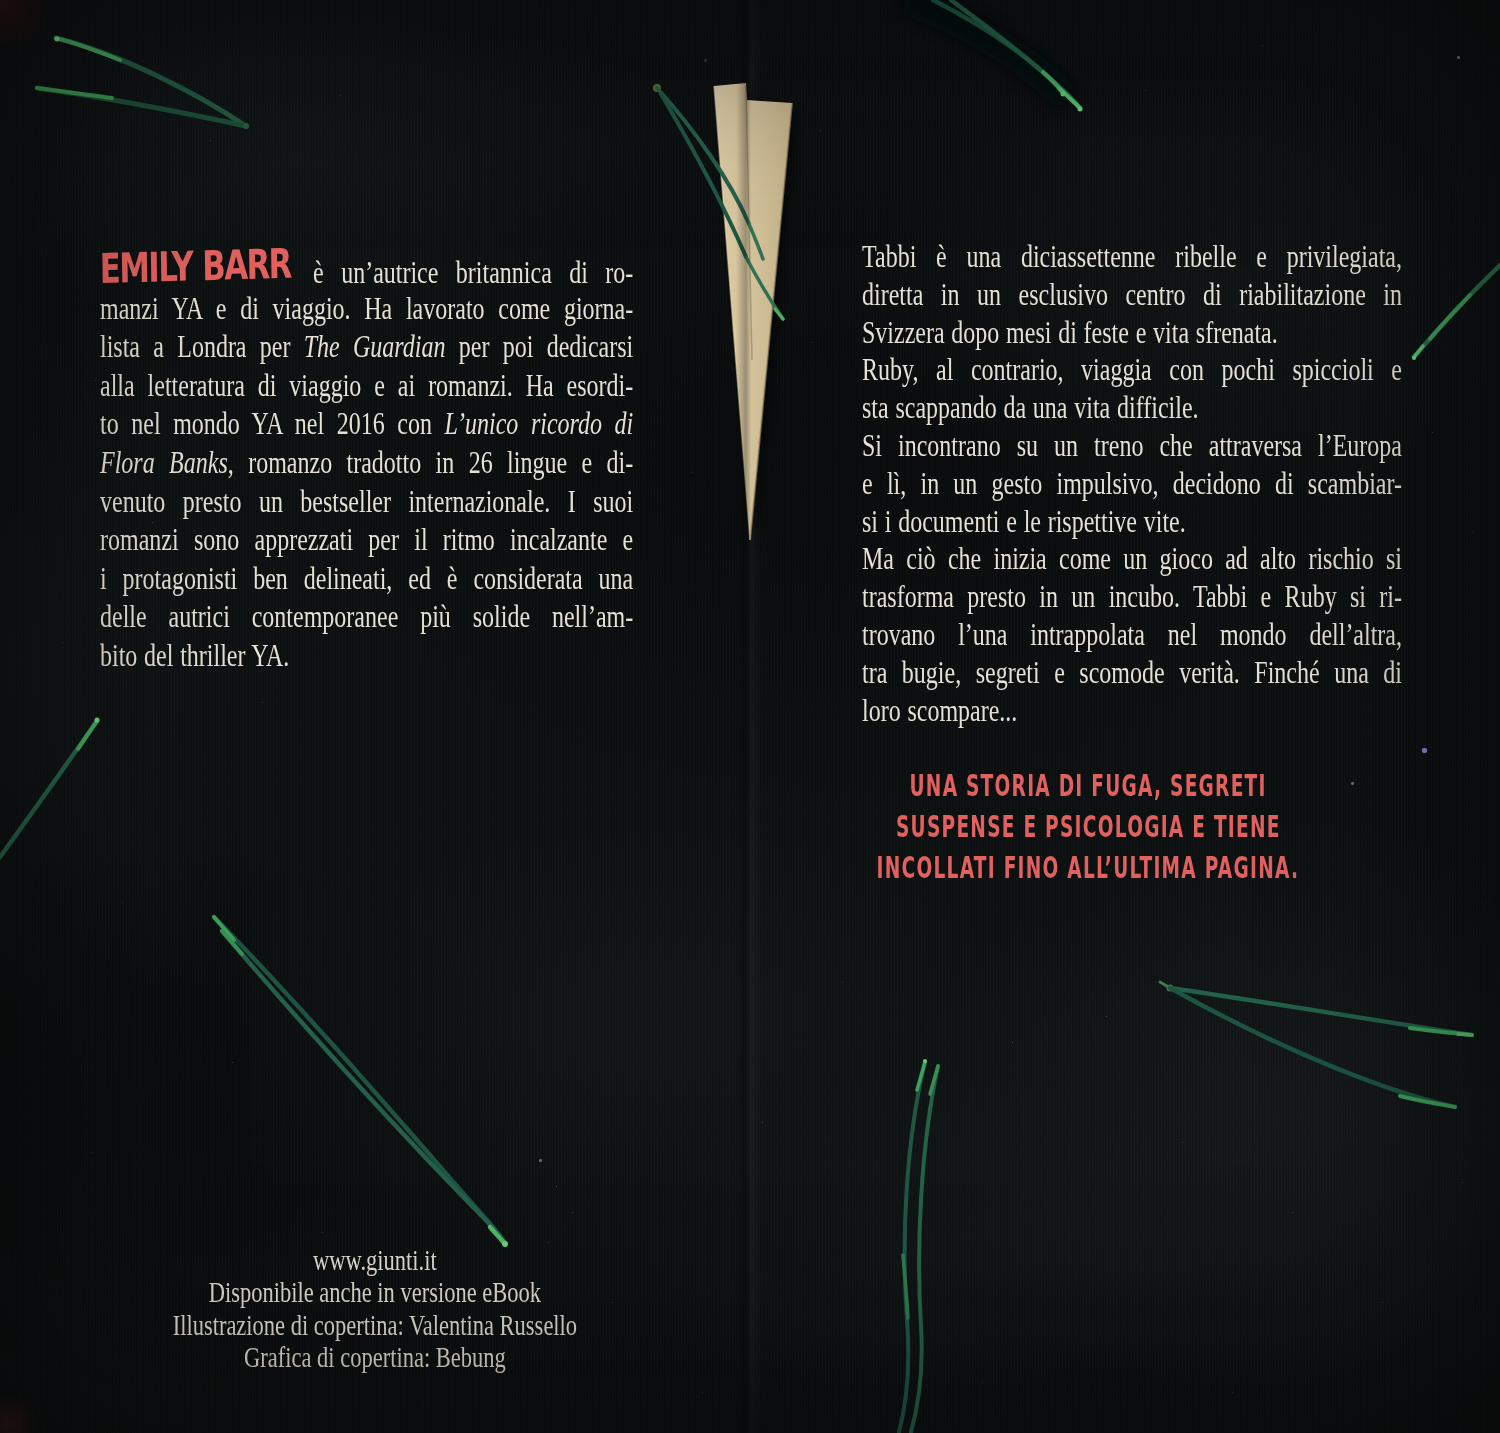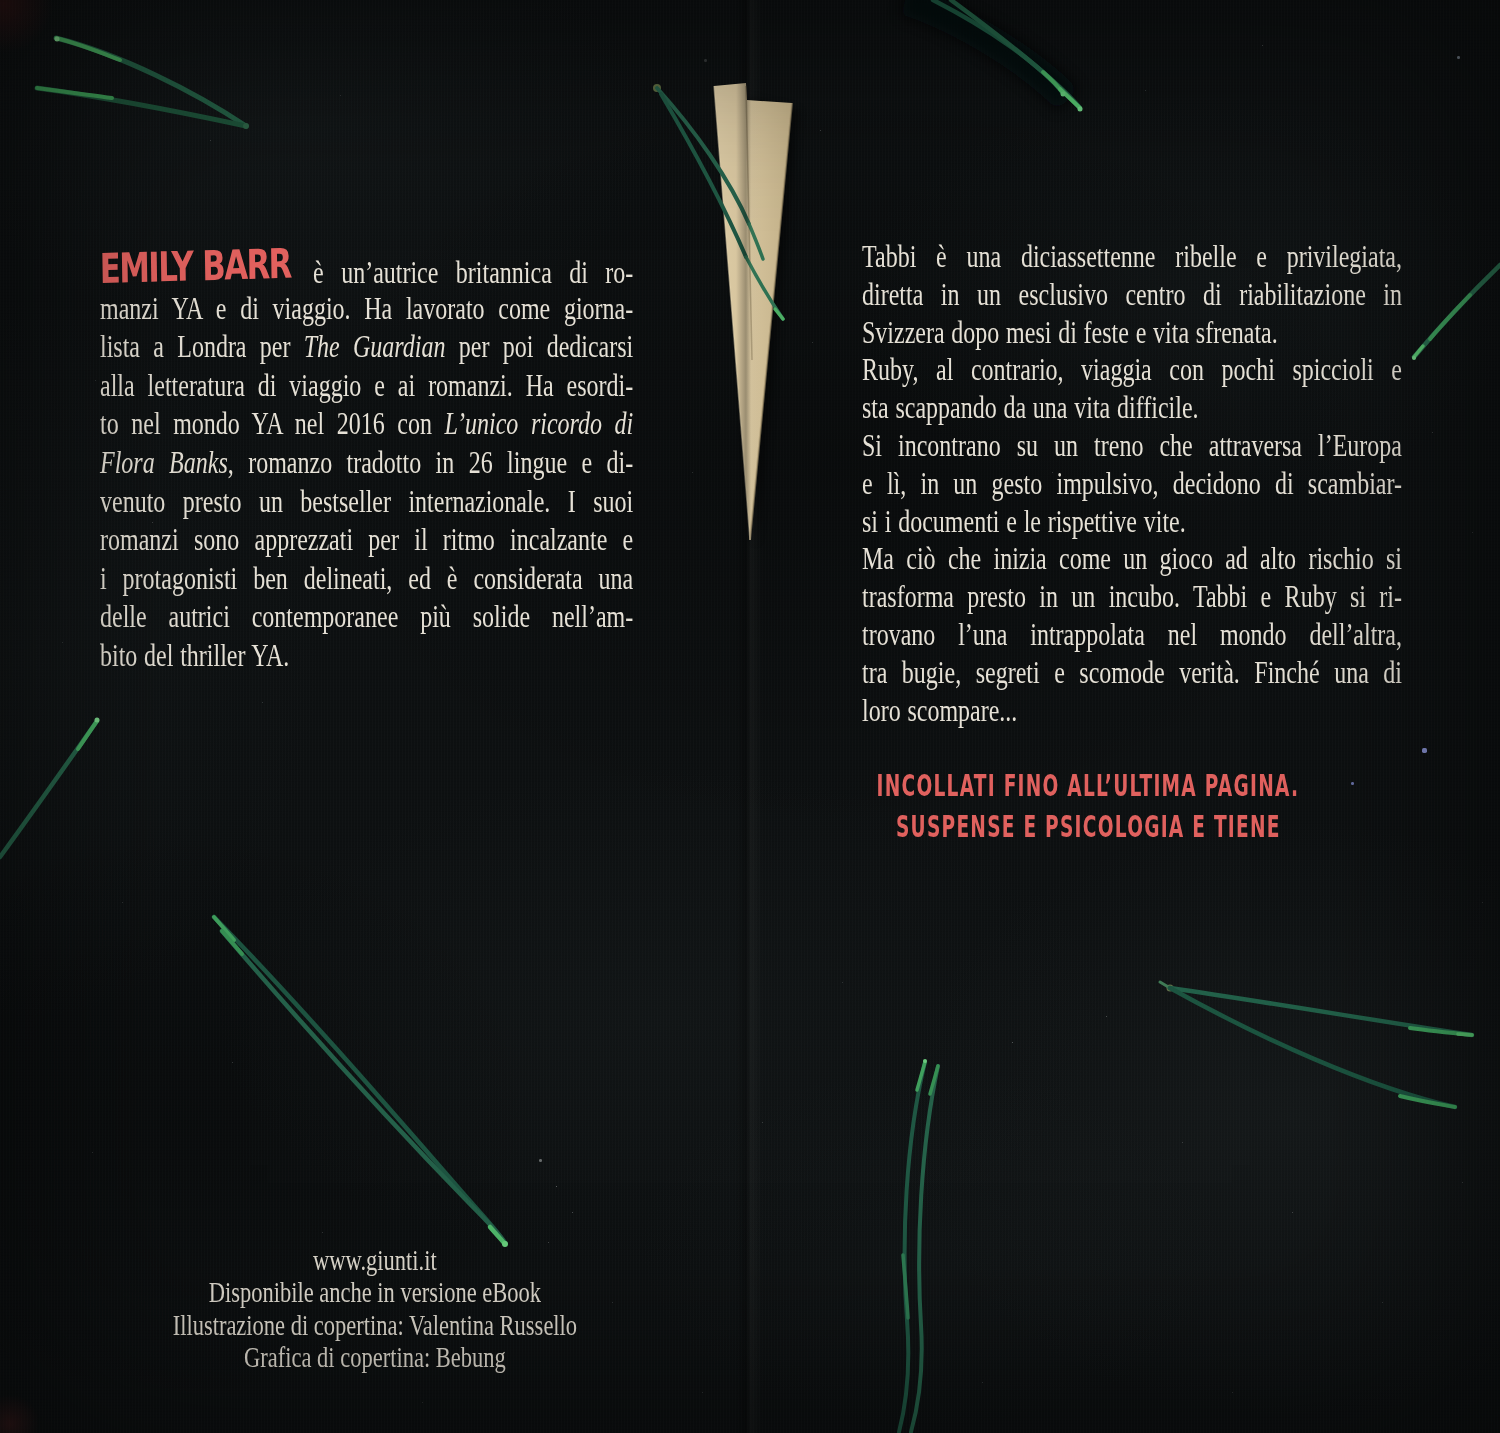--- a/index.html
+++ b/index.html
@@ -248,20 +248,23 @@
         <div class="sline j">e lì, in un gesto impulsivo, decidono di scambiar-</div>
         <div class="sline">si i documenti e le rispettive vite.</div>
         <div class="sline j">Ma ciò che inizia come un gioco ad alto rischio si</div>
         <div class="sline j">trasforma presto in un incubo. Tabbi e Ruby si ri-</div>
         <div class="sline j">trovano l’una intrappolata nel mondo dell’altra,</div>
         <div class="sline j">tra bugie, segreti e scomode verità. Finché una di</div>
         <div class="sline">loro scompare...</div>
       </div>
     <div class="tagline" id="tagline">
         <div class="tline">
-          <span>INCOLLATI FINO ALL’ULTIMA PAGINA.</span>
+          <span>UNA STORIA DI FUGA, SEGRETI</span>
         </div>
         <div class="tline">
           <span>SUSPENSE E PSICOLOGIA E TIENE</span>
+        </div>
+        <div class="tline">
+          <span>INCOLLATI FINO ALL’ULTIMA PAGINA.</span>
         </div>
       </div>
   </section>
 </div>
 
 </body></html>

